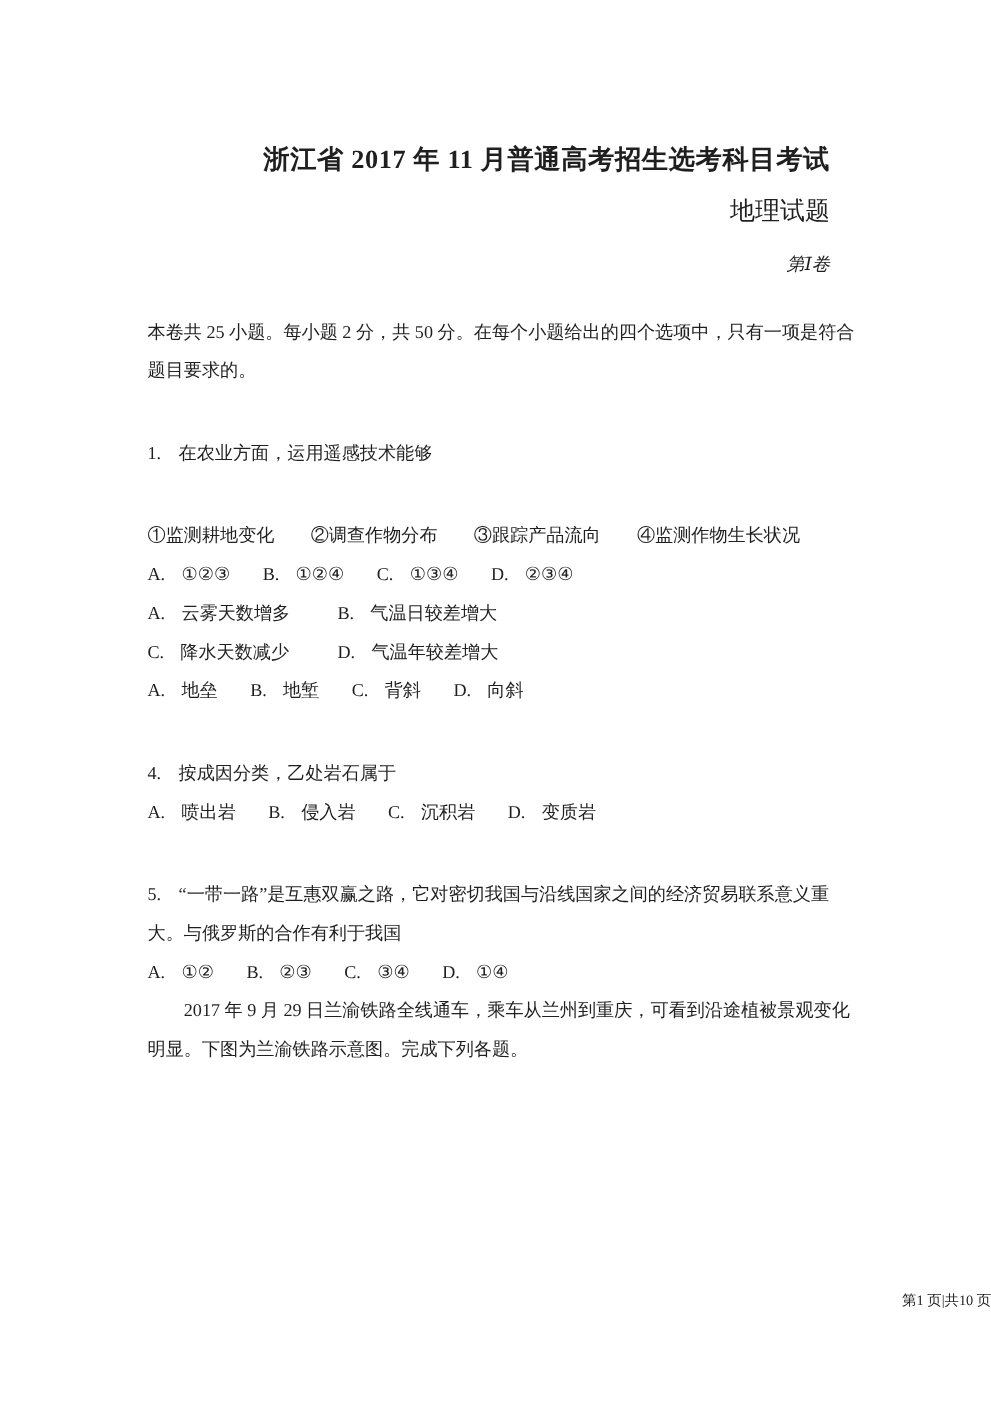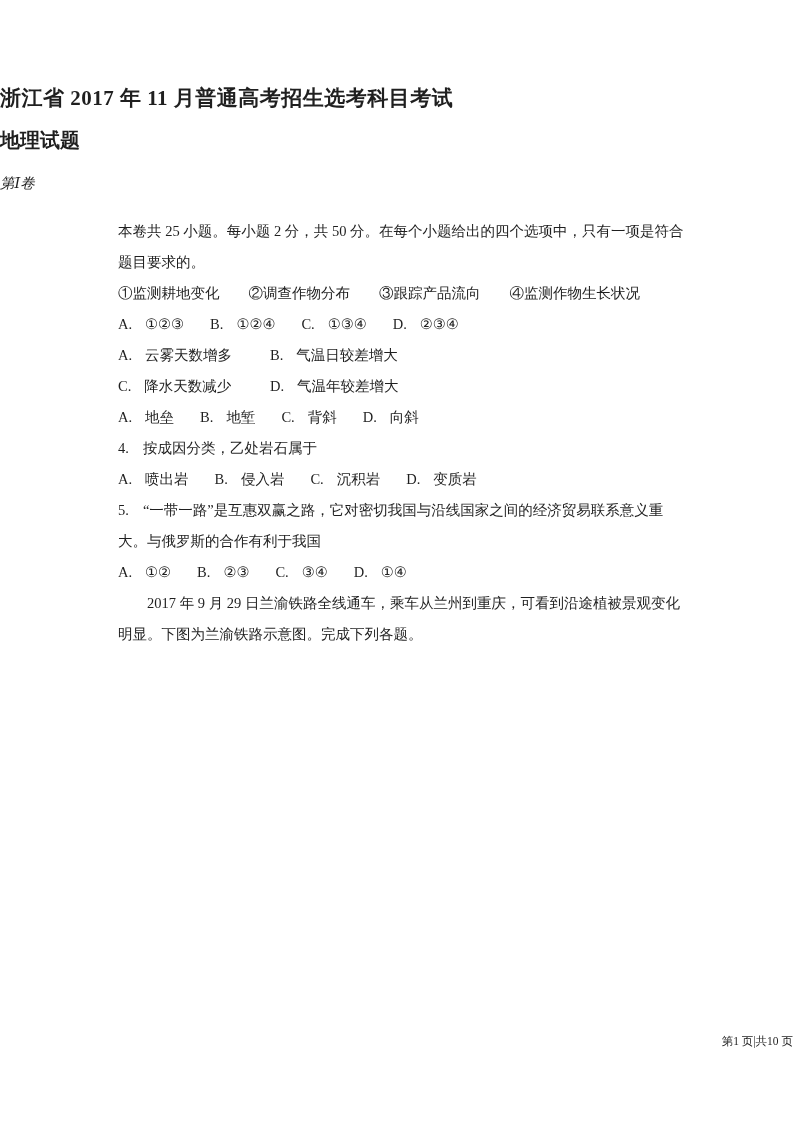--- a/index.html
+++ b/index.html
@@ -7,53 +7,53 @@
     position: relative;
     width: 793px;
     height: 1122px;
     background: #ffffff;
     color: #1f1f1f;
     font-family: "Liberation Serif", "DejaVu Serif", serif;
     overflow: hidden;
   }
   .headings {
     position: absolute;
-    top: 84px;
+    top: 113px;
     left: 0;
     width: 664px;
-    text-align: left;
+    text-align: right;
   }
   .title {
     font-size: 21px;
     font-weight: 700;
     line-height: 28px;
     letter-spacing: 0.5px;
   }
   .subtitle {
     font-size: 20px;
-    font-weight: 700;
+    font-weight: 400;
     line-height: 28px;
     margin-top: 14px;
   }
   .section-heading {
     font-size: 14.5px;
     font-weight: 400;
     line-height: 20px;
     margin-top: 19px;
     font-style: italic;
   }
   .doc-body {
     position: absolute;
     left: 118px;
     top: 216px;
     width: 590px;
     font-size: 14.5px;
     line-height: 31px;
   }
-  .line { white-space: pre-line; }
+  .line { white-space: pre-line; margin-top: 35px; }
   .qnum { margin-right: 14px; }
   .opt-row { display: flex; flex-wrap: nowrap; }
   .opt { display: flex; margin-right: 26px; }
   .opt:last-child { margin-right: 0; }
   .opt-label { margin-right: 13px; }
   .opt-row.cols-2 .opt { margin-right: 0; }
   .opt-row.cols-2 .opt:first-child { width: 152px; }
   .passage {
     text-indent: 29px;
     white-space: pre-line;
@@ -78,20 +78,21 @@
     <div class="title">浙江省 2017 年 11 月普通高考招生选考科目考试</div>
     <div class="subtitle">地理试题</div>
     <div class="section-heading">第Ⅰ卷</div>
   </div>
 
   <div class="doc-body">
     <div class="line instructions">本卷共 25 小题。每小题 2 分，共 50 分。在每个小题给出的四个选项中，只有一项是符合
 题目要求的。</div>
     <div id="questions">
         <div class="question-block">
+          <div class="line stem-line"><span class="qnum">1.</span><span class="qtext">在农业方面，运用遥感技术能够</span></div>
           <div class="line items-line">①监测耕地变化　　②调查作物分布　　③跟踪产品流向　　④监测作物生长状况</div>
           <div class="opt-row">
             <span class="opt">
               <span class="opt-label">A.</span>
               <span class="opt-text">①②③</span>
             </span>
             <span class="opt">
               <span class="opt-label">B.</span>
               <span class="opt-text">①②④</span>
             </span>

